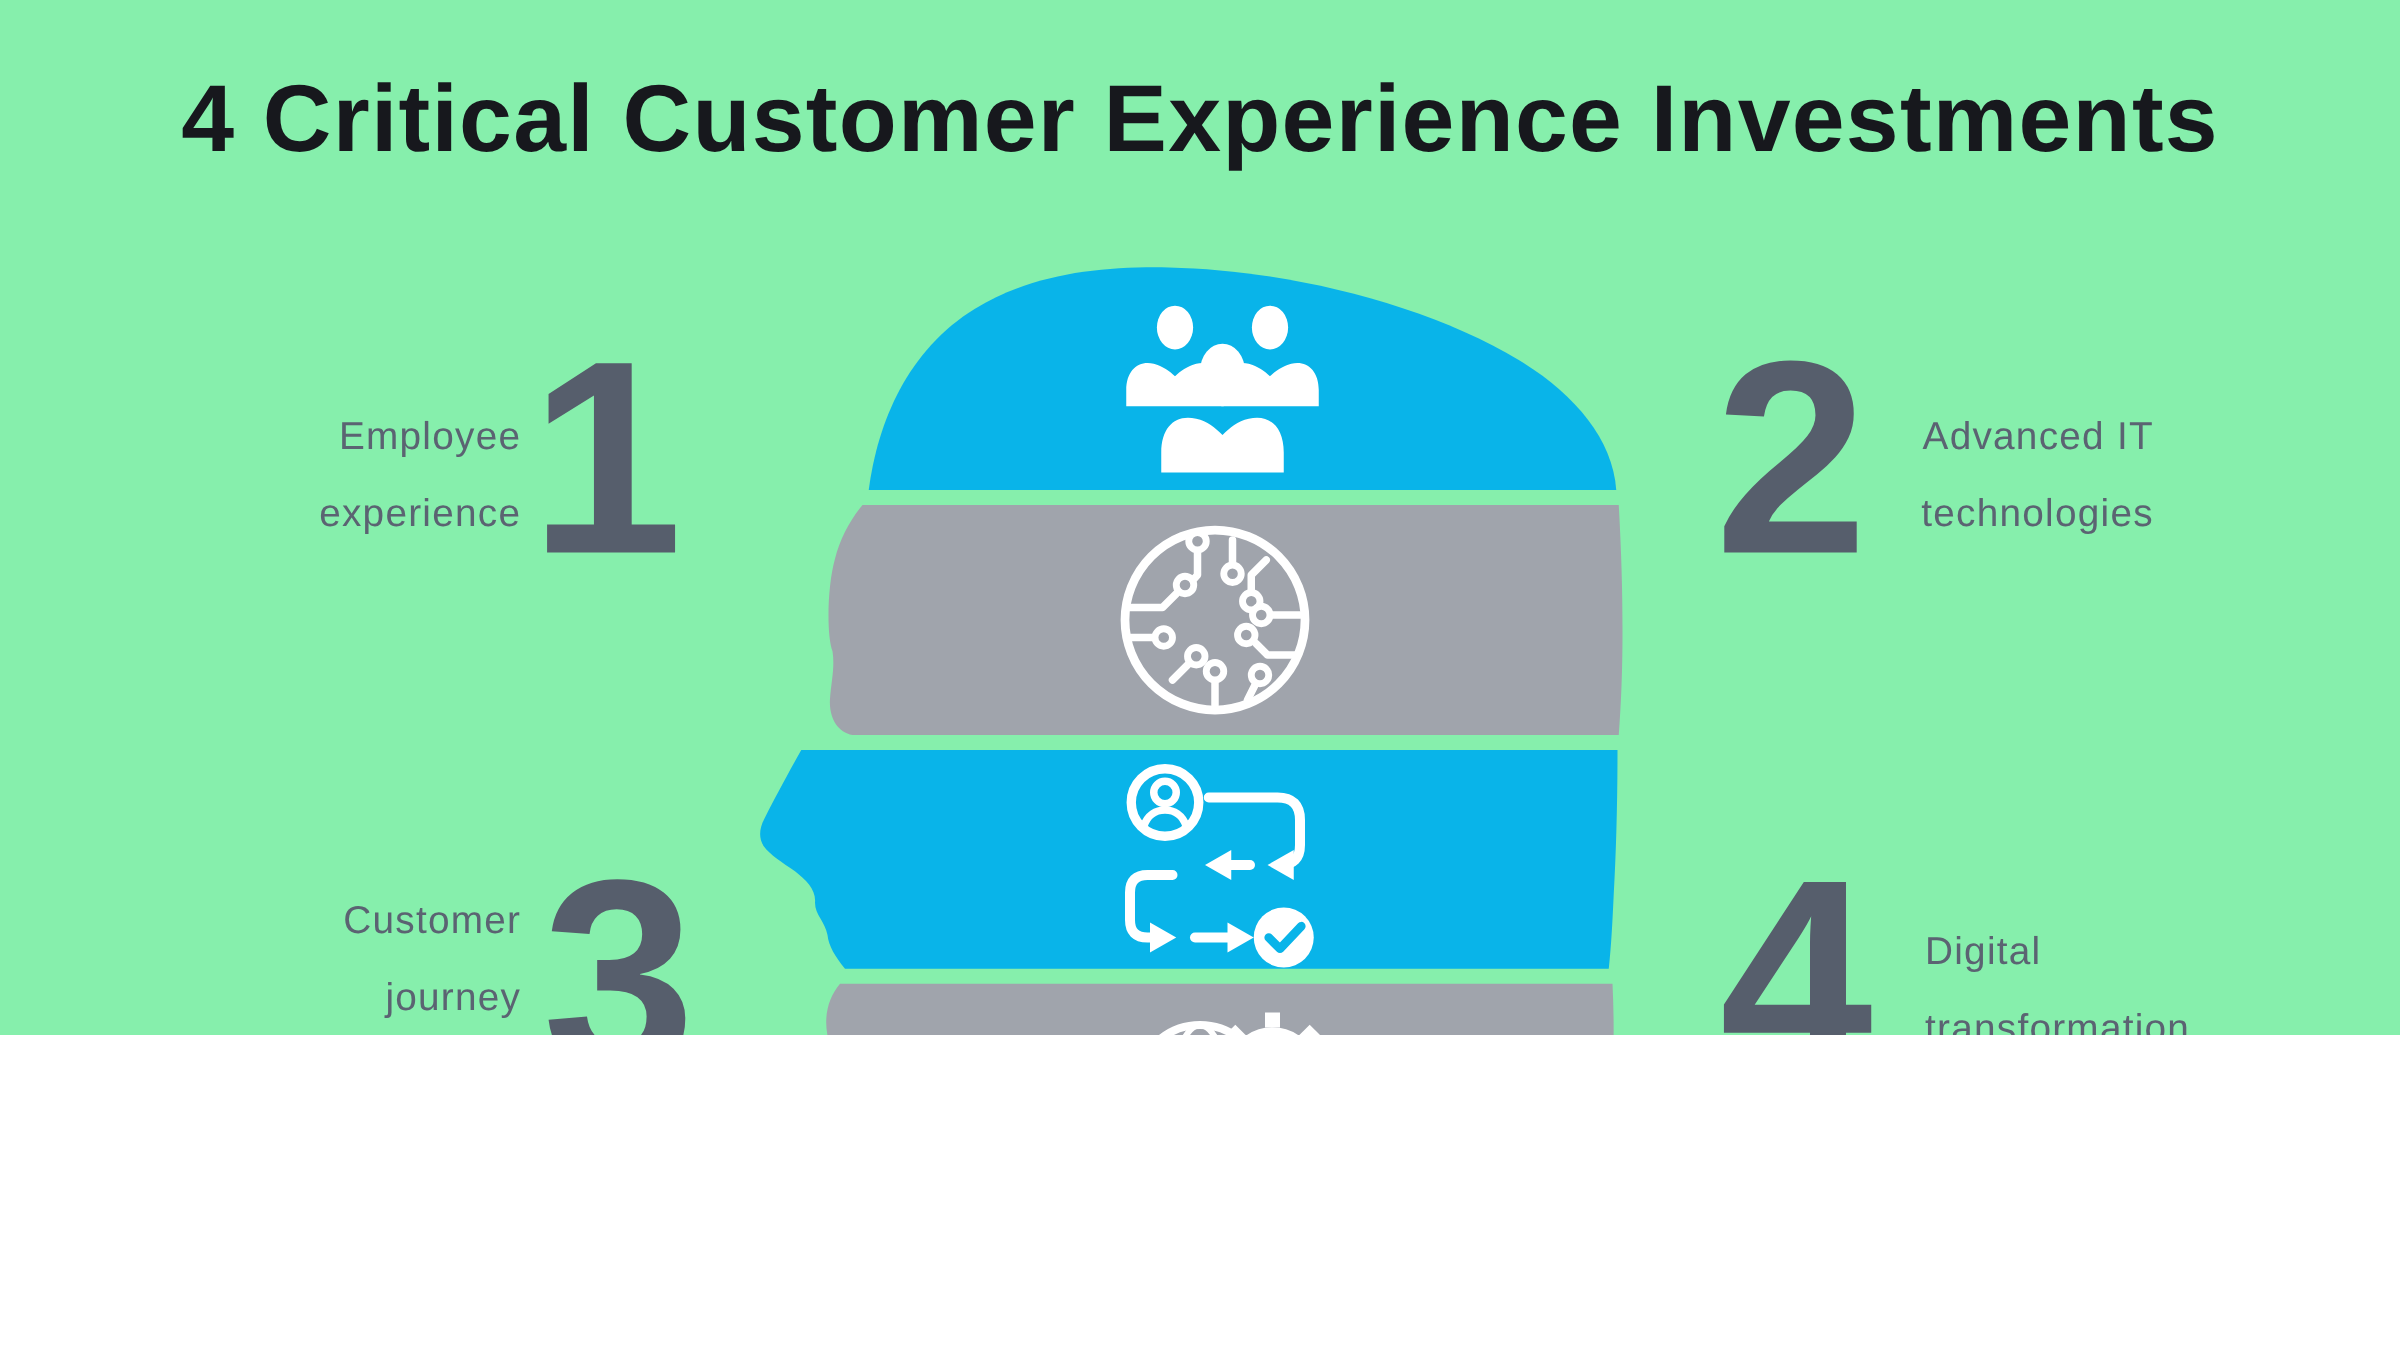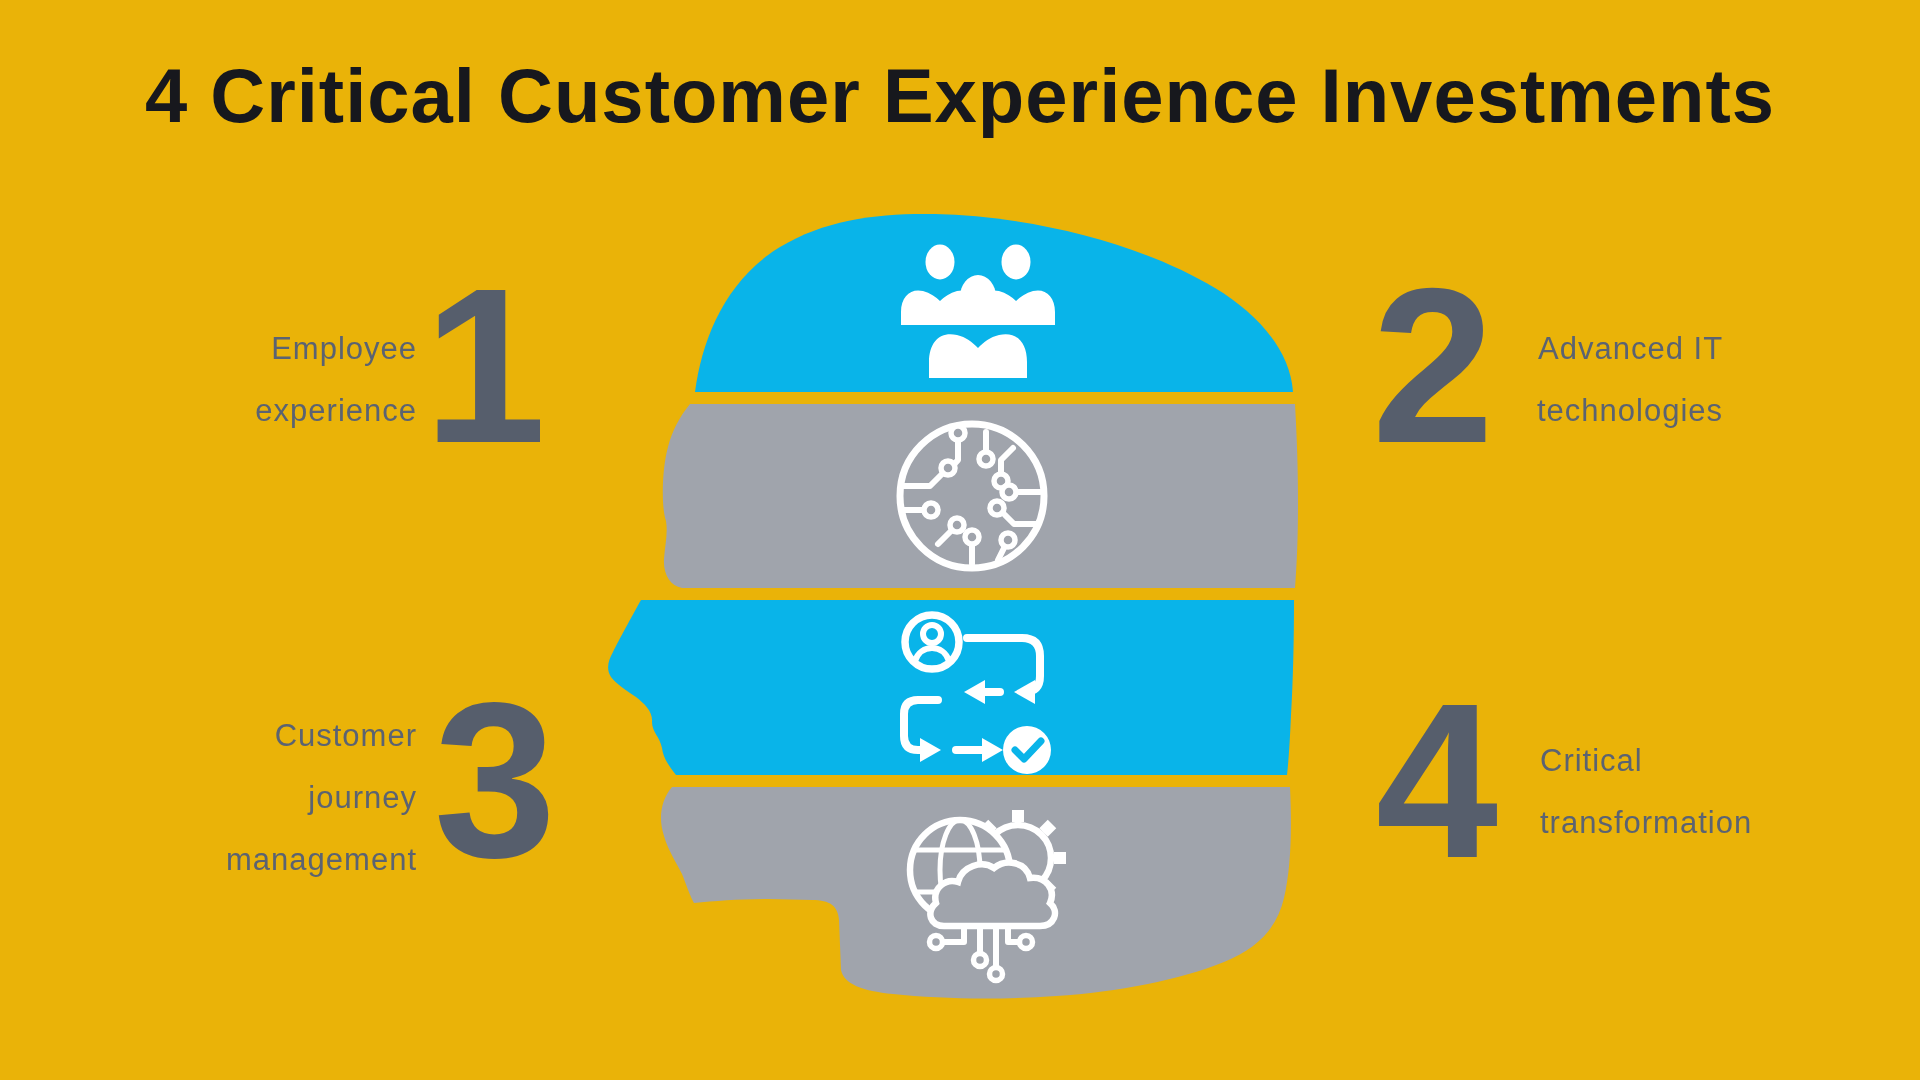--- a/index.html
+++ b/index.html
@@ -1,16 +1,16 @@
 <!DOCTYPE html>
 <html style="--accent-blue: #09b4e9; --gray-band: #a0a4ac; --number-gray: #565e6c; --label-gray: #5b6372; --title-black: #17181d;"><head>
 <meta charset="utf-8">
 <style>
   html,body{margin:0;padding:0;background:#ffffff;}
-  .stage{position:relative;width:1920px;height:1080px;background:#eab308;overflow:hidden;
+  .stage{position:relative;width:1920px;height:828px;background:#86efac;overflow:hidden;
          font-family:"Liberation Sans",sans-serif;}
   .title{position:absolute;left:0;right:0;top:52px;margin:0;text-align:center;
          font-size:76px;font-weight:700;letter-spacing:1px;
          color:var(--title-black,#17181d);}
   .head-svg{position:absolute;left:0;top:0;width:1920px;height:1080px;}
   .band-blue{fill:var(--accent-blue,#09b4e9);}
   .band-gray{fill:var(--gray-band,#a0a4ac);}
   .ico{stroke:#ffffff;fill:none;stroke-linecap:round;stroke-linejoin:round;}
   .ico-fill{fill:#ffffff;stroke:none;}
   .node{fill:var(--gray-band,#a0a4ac);stroke:#ffffff;}
@@ -198,16 +198,16 @@
   <div class="num n3">3</div>
   <div class="num n4">4</div>
 
   <div class="label l1">Employee
 experience</div>
   <div class="label l2">Advanced IT
 technologies</div>
   <div class="label l3">Customer
 journey
 management</div>
-  <div class="label l4">Critical
+  <div class="label l4">Digital
 transformation</div>
 
 </div>
 
 </body></html>

